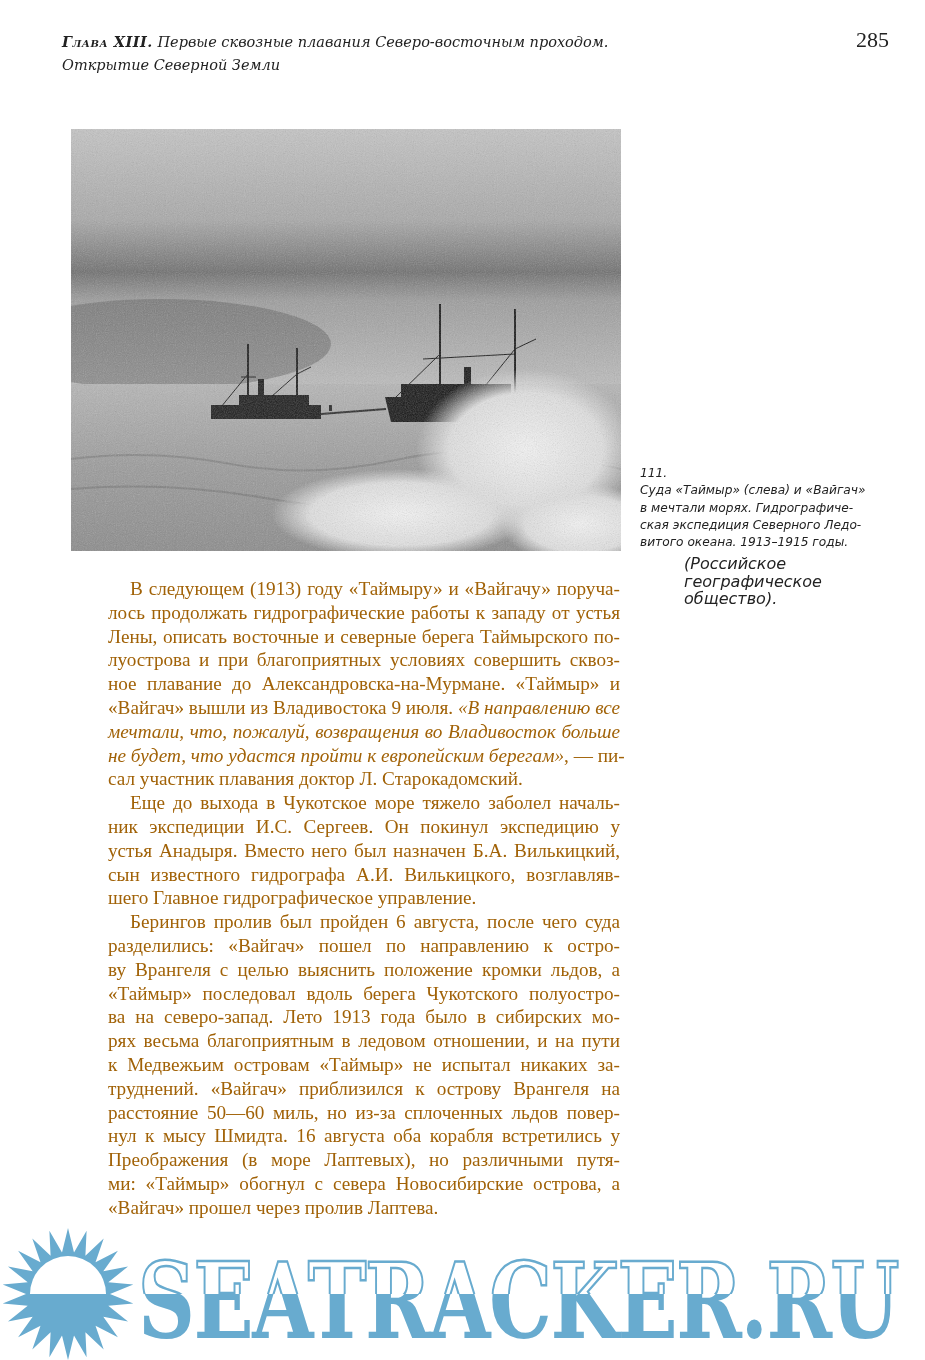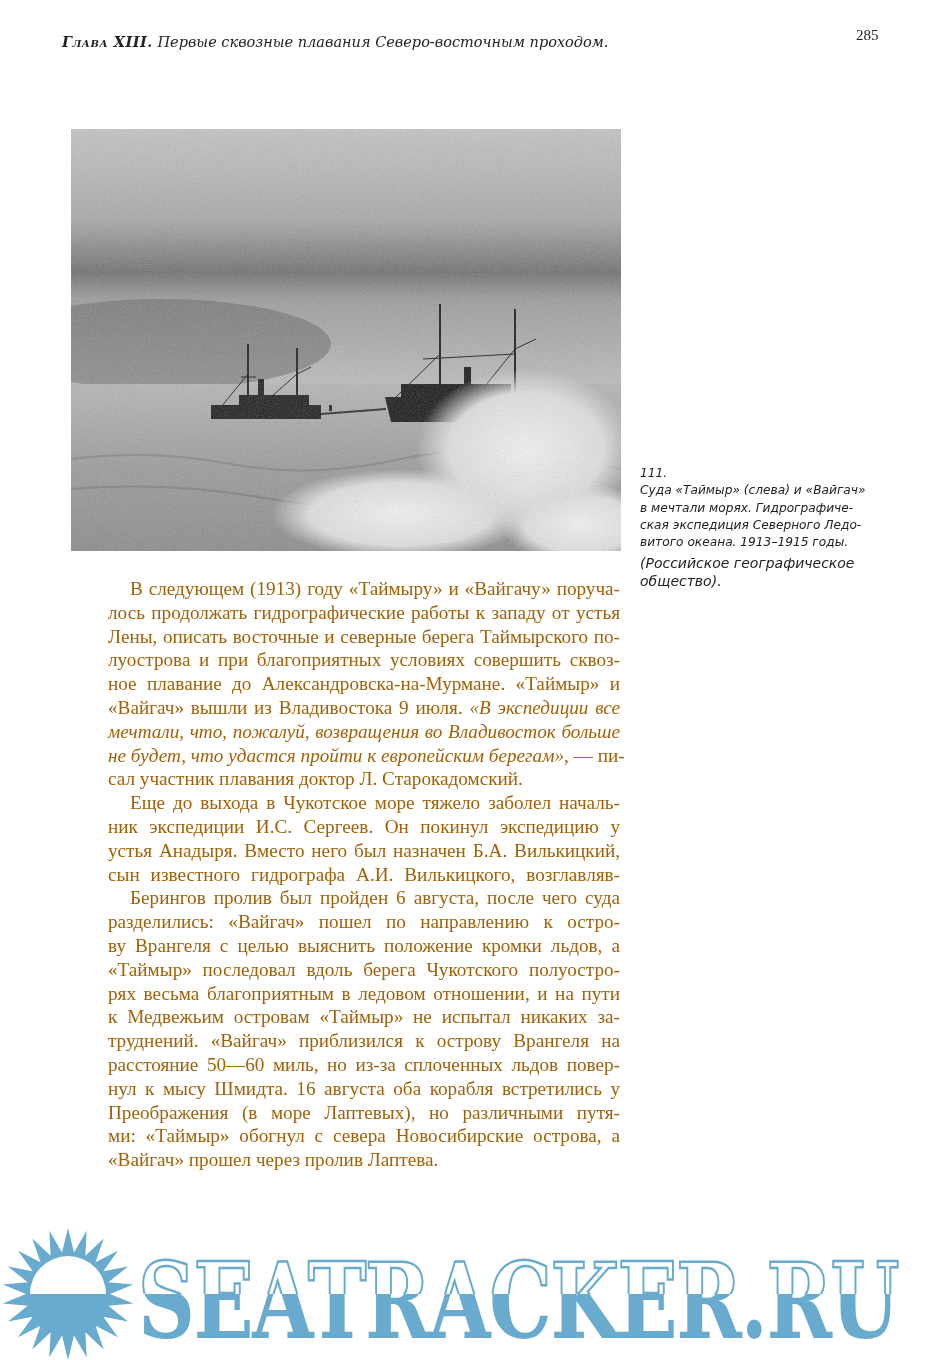--- a/index.html
+++ b/index.html
@@ -1,36 +1,37 @@
 <!DOCTYPE html>
 <html><head>
 <meta charset="utf-8">
 <style>
   html, body { margin: 0; padding: 0; background: #ffffff; }
   body { width: 925px; height: 1360px; position: relative; overflow: hidden; color: #161616; }
   .running-head { position: absolute; left: 62px; top: 30px; width: 560px; font-family: "DejaVu Serif", serif; font-style: italic; font-size: 14.5px; line-height: 23px; color: #222; }
   .running-head .sc { font-variant: small-caps; letter-spacing: 0.5px; font-weight: bold; }
-  .page-number { position: absolute; left: 856px; top: 27px; font-family: "Liberation Serif", serif; font-size: 15px; color: #222; }
+  .page-number { position: absolute; left: 856px; top: 27px; font-family: "Liberation Serif", serif; font-size: 22px; color: #222; }
   .photo { position: absolute; left: 71px; top: 129px; width: 550px; height: 422px; overflow: hidden; background: #b9b9b9; }
   .photo svg { display: block; }
   .caption { position: absolute; left: 640px; top: 434px; width: 270px; font-family: "DejaVu Sans", sans-serif; font-style: italic; font-size: 12.2px; line-height: 17.3px; color: #222; }
   .caption .num { display: block; margin-top: 31px; }
-  .caption .credit { display: block; font-size: 14px; margin-top: 4px; }
+  .caption .credit { display: block; font-size: 16px; margin-top: 4px; margin-left: 44px; }
   .body-text { position: absolute; left: 86px; top: 577px; width: 534px; font-family: "Liberation Serif", serif; font-size: 19.2px; line-height: 23.8px; color: #a16207; }
   .body-text p { margin: 0; text-indent: 22px; text-align: justify; text-align-last: left; hyphens: manual; }
   .body-text .line { display: block; text-align: justify; text-align-last: justify; white-space: nowrap; }
   .body-text .line.last { text-align-last: left; }
   .body-text em { font-style: italic; }
   .watermark { position: absolute; left: 0; top: 1228px; width: 757px; height: 132px; }
 </style>
 </head>
 <body>
 
 <div class="running-head">
   <div><span class="sc">Глава XIII.</span> <span>Первые сквозные плавания Северо-восточным проходом.</span></div>
+  <div>Открытие Северной Земли</div>
 </div>
 
 <div class="page-number">285</div>
 
 <div class="photo">
   <svg width="550" height="422" viewBox="0 0 550 422">
     <defs>
       <linearGradient id="sky" x1="0" y1="0" x2="0" y2="1">
         <stop offset="0" stop-color="#c4c4c4"></stop>
         <stop offset="0.35" stop-color="#a8a8a8"></stop>
@@ -106,36 +107,38 @@
   <span class="credit">(Российское географическое общество).</span>
 </div>
 
 <div class="body-text">
   <p>
     <span class="line" style="padding-left:22px">В следующем (1913) году «Таймыру» и «Вайгачу» поруча-</span>
     <span class="line">лось продолжать гидрографические работы к западу от устья</span>
     <span class="line">Лены, описать восточные и северные берега Таймырского по-</span>
     <span class="line">луострова и при благоприятных условиях совершить сквоз-</span>
     <span class="line">ное плавание до Александровска-на-Мурмане. «Таймыр» и</span>
-    <span class="line"><span>«Вайгач» вышли из Владивостока 9 июля. </span><em>«В экспедиции все</em></span>
+    <span class="line"><span>«Вайгач» вышли из Владивостока 9 июля. </span><em>«В направлению все</em></span>
     <span class="line"><em>мечтали, что, пожалуй, возвращения во Владивосток больше</em></span>
     <span class="line"><em>не будет, что удастся пройти к европейским берегам»</em><span>, — пи-</span></span>
     <span class="line last">сал участник плавания доктор Л. Старокадомский.</span>
   </p>
   <p>
     <span class="line" style="padding-left:22px">Еще до выхода в Чукотское море тяжело заболел началь-</span>
     <span class="line">ник экспедиции И.С. Сергеев. Он покинул экспедицию у</span>
     <span class="line">устья Анадыря. Вместо него был назначен Б.А. Вилькицкий,</span>
     <span class="line">сын известного гидрографа А.И. Вилькицкого, возглавляв-</span>
+    <span class="line last">шего Главное гидрографическое управление.</span>
   </p>
   <p>
     <span class="line" style="padding-left:22px">Берингов пролив был пройден 6 августа, после чего суда</span>
     <span class="line">разделились: «Вайгач» пошел по направлению к остро-</span>
     <span class="line">ву Врангеля с целью выяснить положение кромки льдов, а</span>
     <span class="line">«Таймыр» последовал вдоль берега Чукотского полуостро-</span>
+    <span class="line">ва на северо-запад. Лето 1913 года было в сибирских мо-</span>
     <span class="line">рях весьма благоприятным в ледовом отношении, и на пути</span>
     <span class="line">к Медвежьим островам «Таймыр» не испытал никаких за-</span>
     <span class="line">труднений. «Вайгач» приблизился к острову Врангеля на</span>
     <span class="line">расстояние 50—60 миль, но из-за сплоченных льдов повер-</span>
     <span class="line">нул к мысу Шмидта. 16 августа оба корабля встретились у</span>
     <span class="line">Преображения (в море Лаптевых), но различными путя-</span>
     <span class="line">ми: «Таймыр» обогнул с севера Новосибирские острова, а</span>
     <span class="line last">«Вайгач» прошел через пролив Лаптева.</span>
   </p>
 </div>

